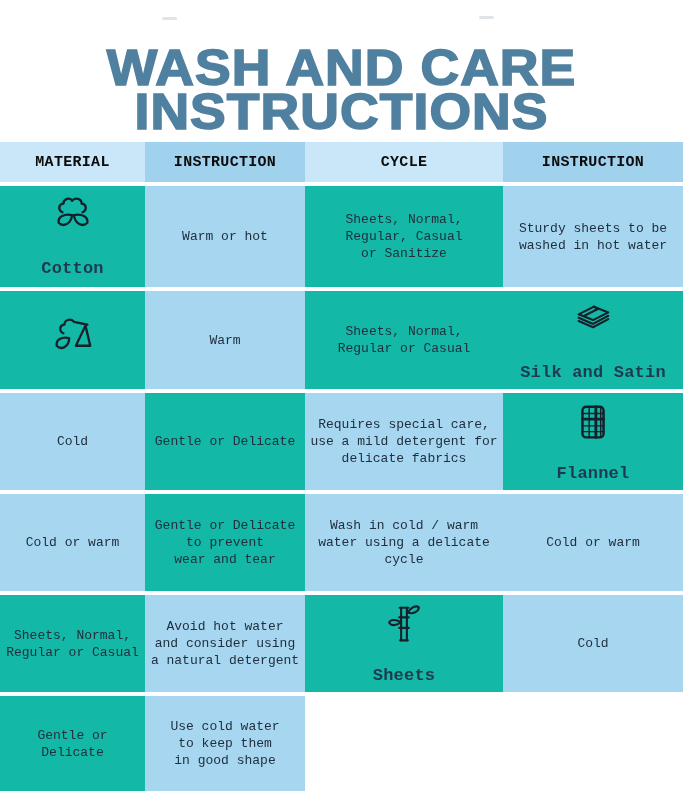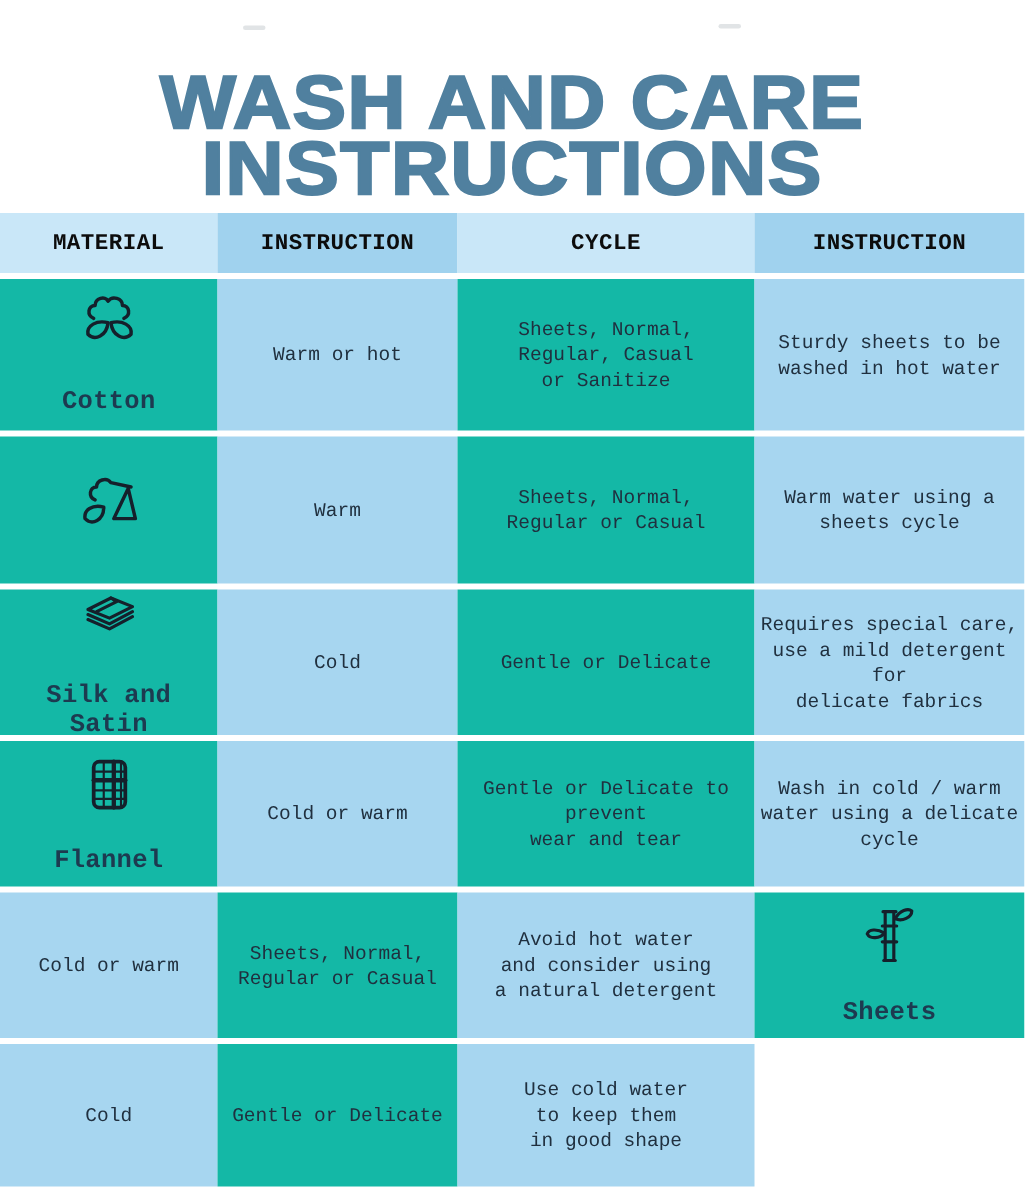--- a/index.html
+++ b/index.html
@@ -92,22 +92,20 @@
       <svg width="46" height="46" viewBox="0 0 48 48" fill="none" stroke="currentColor" stroke-width="2.4" stroke-linecap="round" stroke-linejoin="round">
         <path d="M14 17 C 9 15 10 8 15 8 C 15 3 22 1 25 5 L 39 8"></path>
         <path d="M20 22 C 12 20 6 24 7 30 C 12 35 20 31 20 22 Z"></path>
         <path d="M37 9 L 27 30 L 42 30 Z"></path>
       </svg>
     </span>
   </div>
   <div class="cell dark  body-text">Warm</div>
   <div class="cell light body-text">Sheets, Normal,
 Regular or Casual</div>
-  <div class="cell dark  body-text">Warm water using a
-sheets cycle</div>
 
   <div class="cell light mat-cell">
     <span class="mat-icon">
       <svg width="46" height="46" viewBox="0 0 48 48" fill="none" stroke="currentColor" stroke-width="2.2" stroke-linecap="round" stroke-linejoin="round">
         <path d="M9 16 L 25 8 L 40 14 L 24 22 Z"></path>
         <path d="M25 8 L 29 10.5 L 15 17.5"></path>
         <path d="M9 19.5 L 24 26 L 40 17.5"></path>
         <path d="M9 23 L 24 29.5 L 40 21"></path>
       </svg>
     </span>

